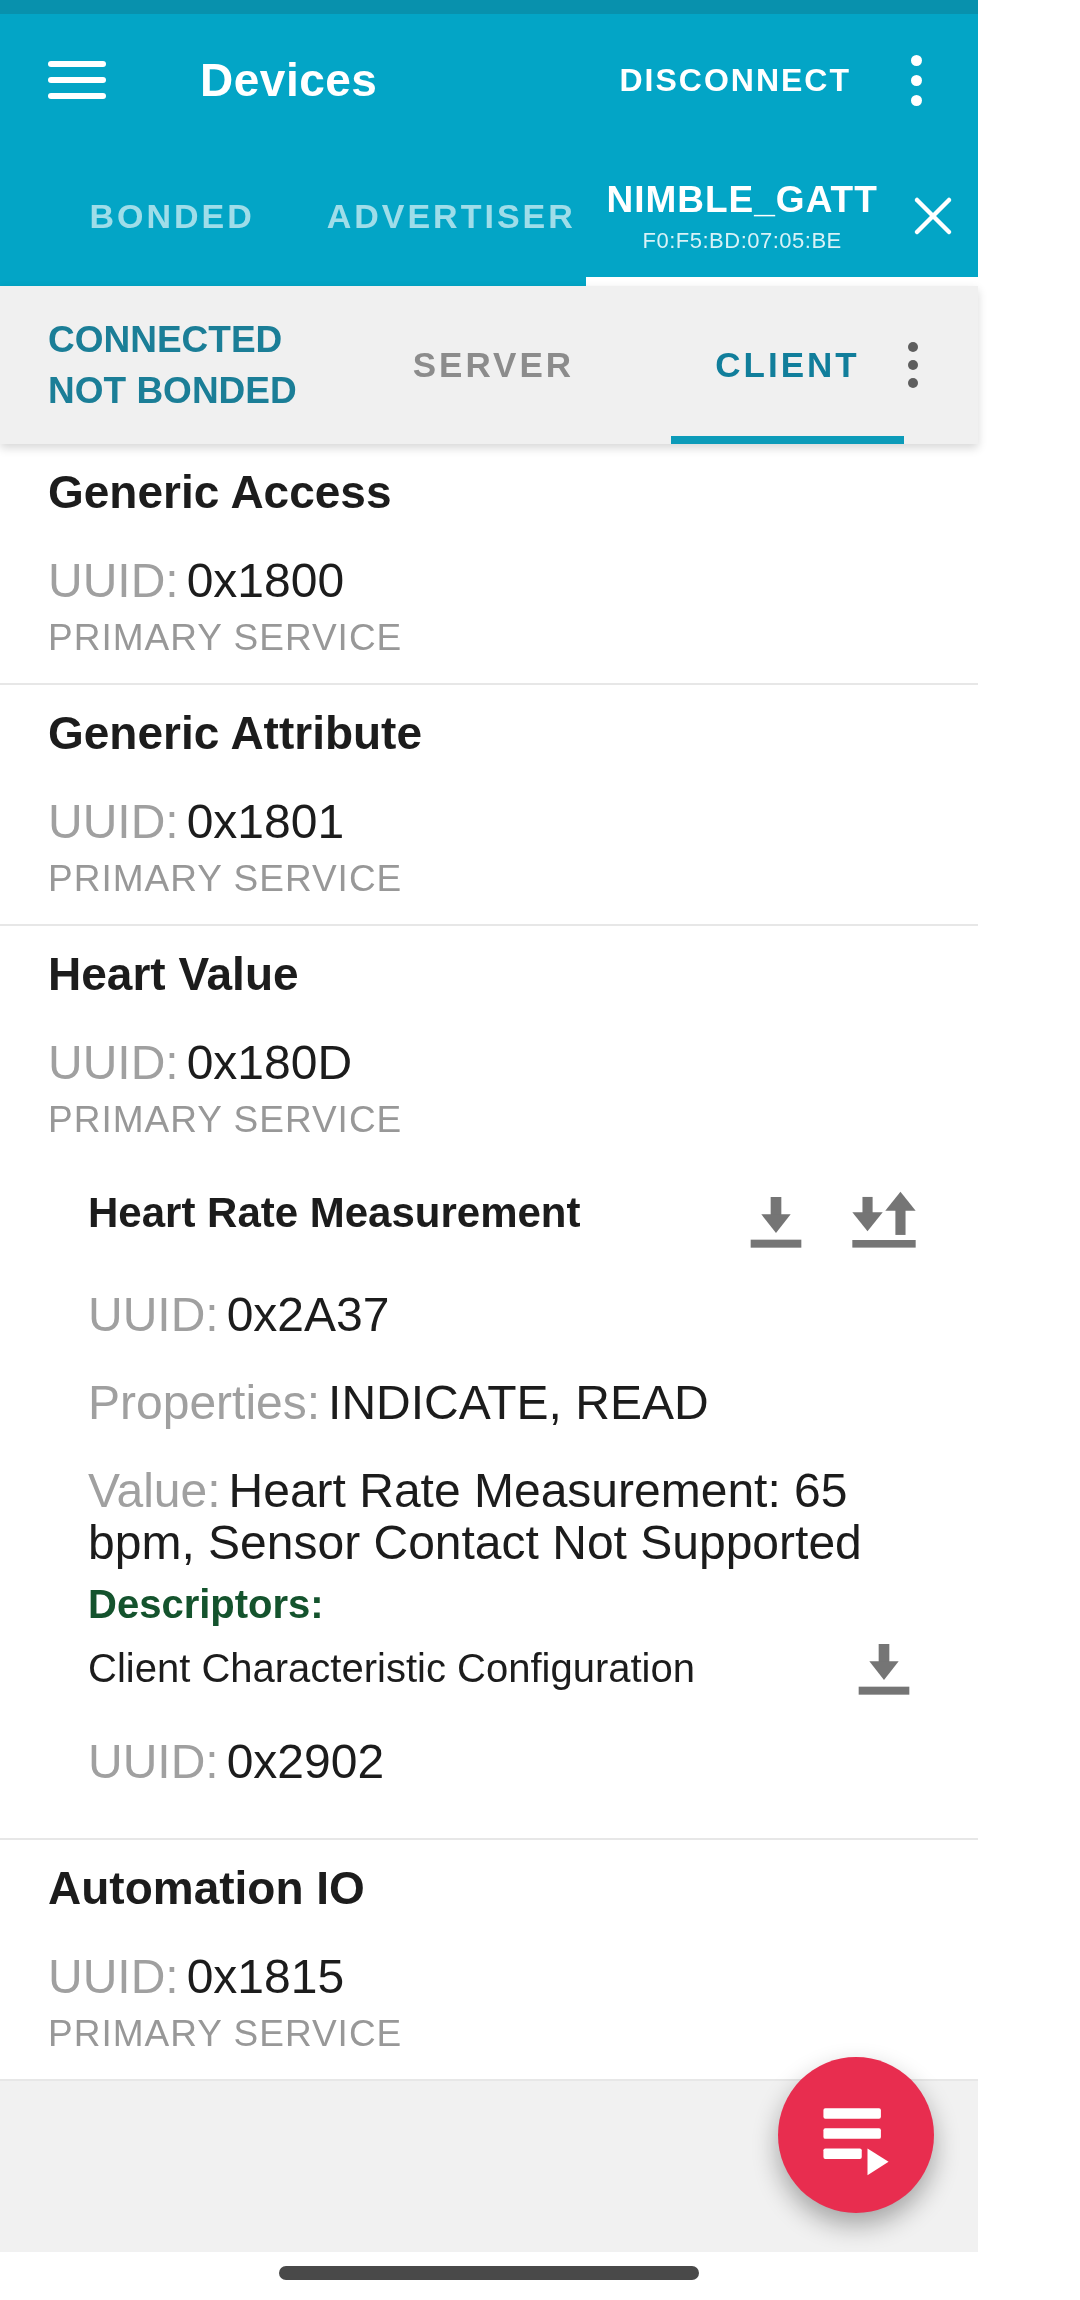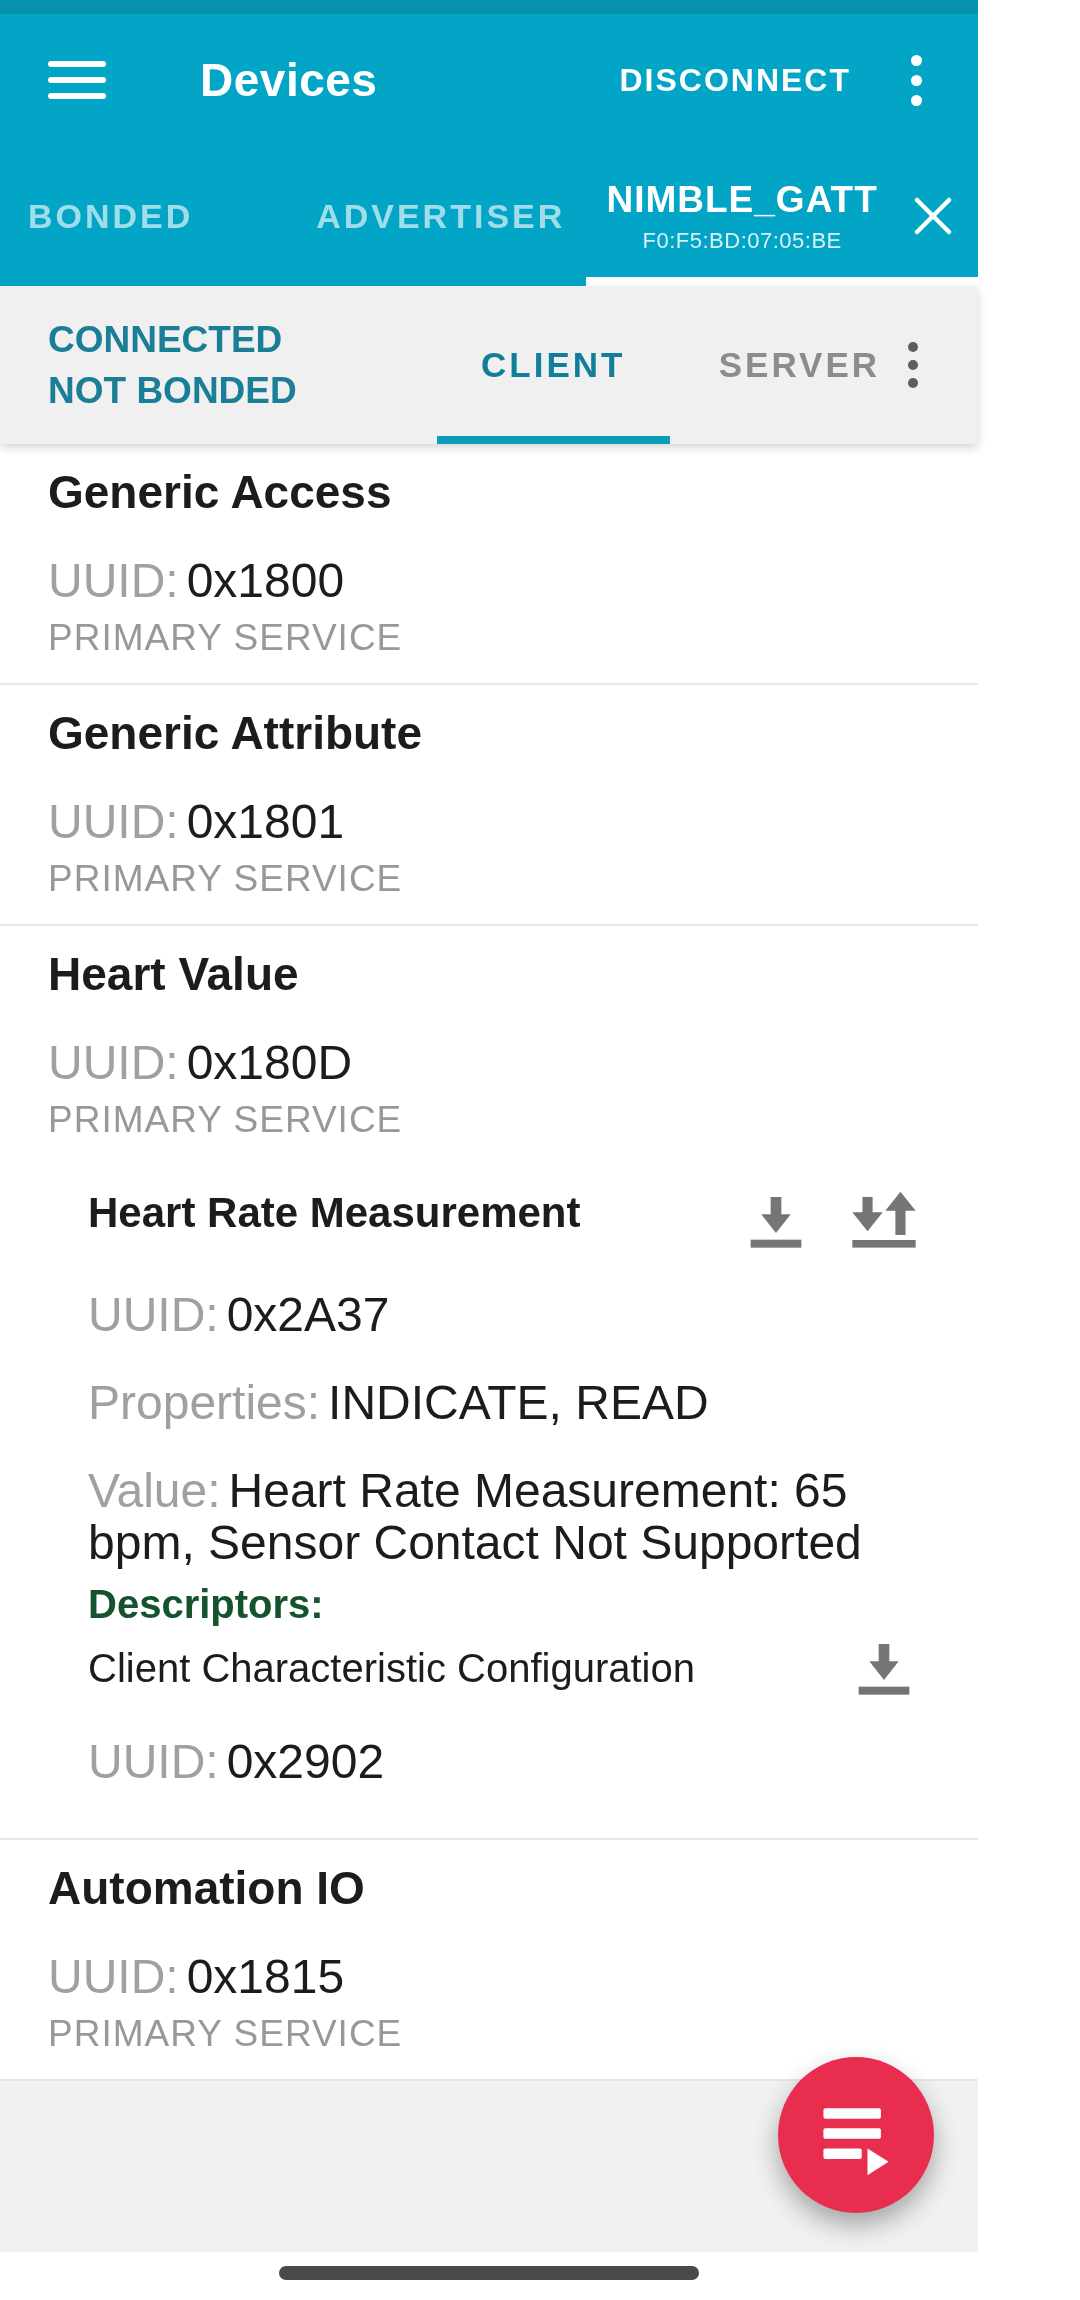--- a/index.html
+++ b/index.html
@@ -22,21 +22,21 @@
   .hamburger { width:58px; background:none; border:none; padding:0; display:flex; flex-direction:column; gap:10px; cursor:pointer; }
   .hamburger span { display:block; height:6px; background:#fff; border-radius:3px; }
   .page-title { color:#fff; font-size:46px; font-weight:700; letter-spacing:.5px; margin:0 0 0 94px; }
   .disconnect-btn { margin-left:auto; background:none; border:none; color:#fff; font-size:32px; font-weight:700; letter-spacing:2px; font-family:inherit; padding:0; cursor:pointer; }
   .kebab { background:none; border:none; padding:4px; display:flex; flex-direction:column; gap:9px; align-items:center; cursor:pointer; }
   .kebab i { width:11px; height:11px; border-radius:50%; background:#fff; }
   .appbar-main .kebab { margin-left:56px; }
 
   
   .devtabs { height:140px; display:flex; align-items:stretch; padding-left:28px; position:relative; }
-  .devtab { display:flex; align-items:center; justify-content:flex-start; color:rgba(255,255,255,.62); font-size:34px; font-weight:700; letter-spacing:3px; cursor:pointer; }
+  .devtab { display:flex; align-items:center; justify-content:center; color:rgba(255,255,255,.62); font-size:34px; font-weight:700; letter-spacing:3px; cursor:pointer; }
   .devtab-bonded { width:320px; }
   .devtab-advertiser { width:300px; }
   .devtab-device { margin-left:auto; width:435px; letter-spacing:normal; position:relative; display:flex; align-items:center; }
   .devtab-text { flex:1; display:flex; flex-direction:column; align-items:center; gap:7px; }
   .devname { color:#fff; font-size:37px; font-weight:700; letter-spacing:1px; }
   .devaddr { color:rgba(255,255,255,.85); font-size:22px; font-weight:400; letter-spacing:.5px; }
   .close-btn { width:80px; background:none; border:none; padding:0 10px 0 0; cursor:pointer; display:flex; align-items:center; justify-content:center; }
   .tab-indicator-white { position:absolute; left:0; right:0; bottom:0; height:9px; background:#fff; }
 
   
@@ -119,26 +119,26 @@
         <div class="tab-indicator-white"></div>
       </div>
     </nav>
   </header>
 
   <div class="connrow">
     <div class="connstate">
       <div>CONNECTED</div>
       <div>NOT BONDED</div>
     </div>
+    <div class="ctab ctab-server">
+      <span>SERVER</span>
+    </div>
     <div class="ctab ctab-client">
       <span>CLIENT</span>
       <i class="ind"></i>
-    </div>
-    <div class="ctab ctab-server">
-      <span>SERVER</span>
     </div>
     <button class="kebab" aria-label="section options">
       <i></i>
         <i></i>
         <i></i>
     </button>
   </div>
 
   <main class="services">
 

